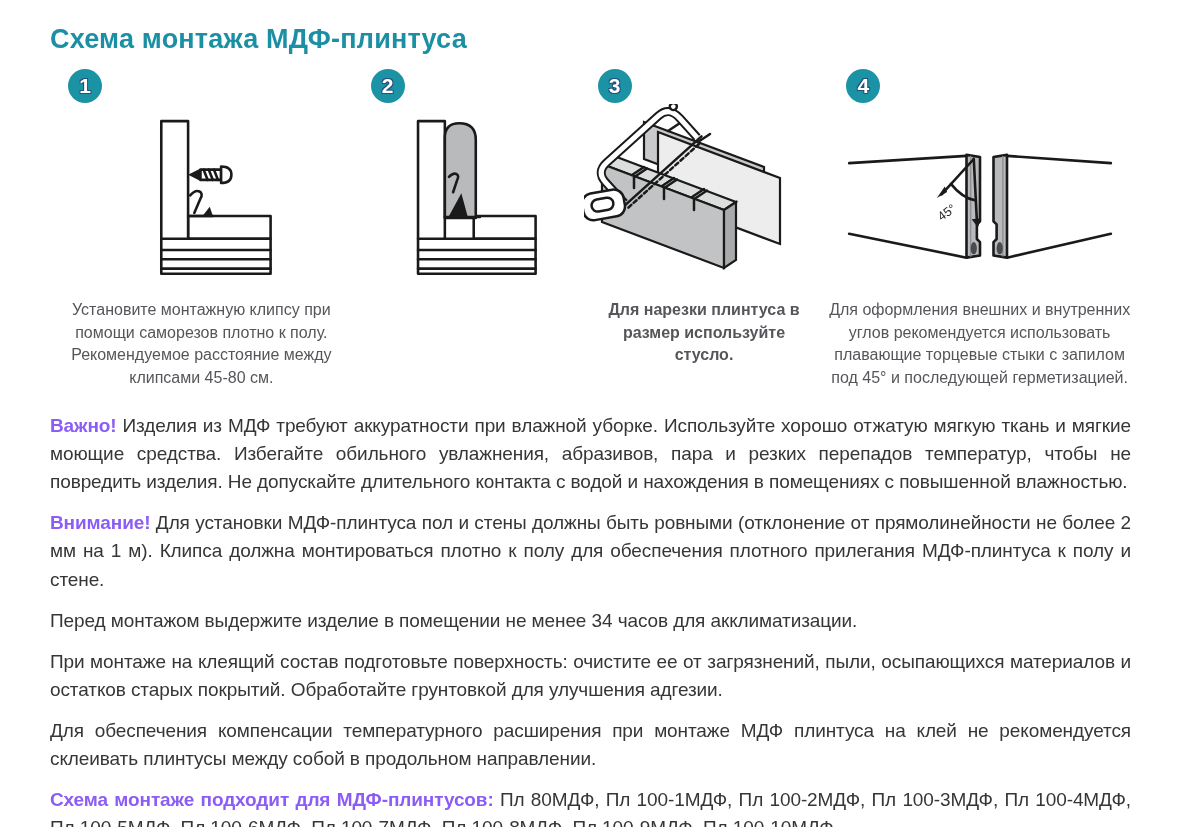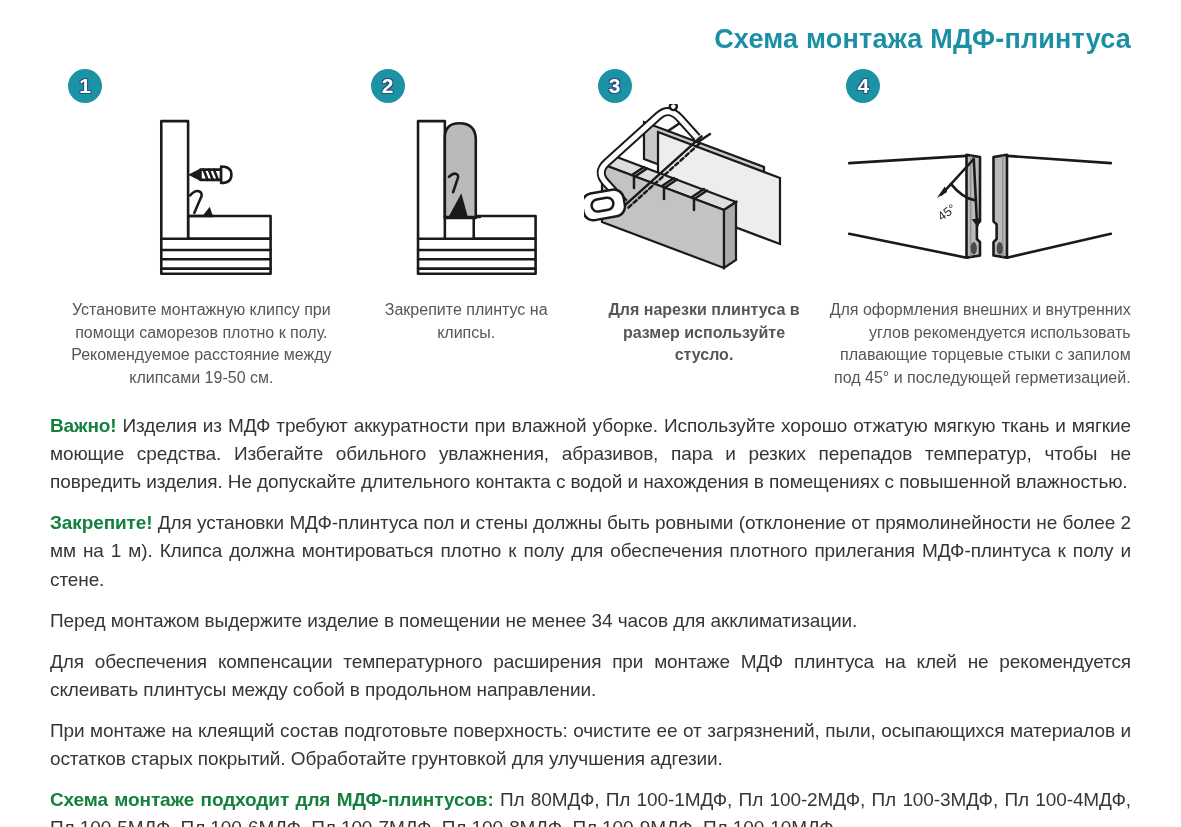--- a/index.html
+++ b/index.html
@@ -3,21 +3,21 @@
 <meta charset="utf-8">
 <style>
   html,body{margin:0;padding:0;background:#ffffff;}
   body{
     width:1181px;height:827px;overflow:hidden;
     font-family:"Liberation Sans","DejaVu Sans",sans-serif;
     color:#333333;
   }
   .page{width:1181px;height:827px;box-sizing:border-box;padding:22px 50px 10px 50px;}
   h1.title{
-    margin:2px 0 14px 0;text-align:right;
+    margin:2px 0 14px 0;text-align:left;
     font-size:27px;font-weight:bold;color:#1b8fa3;letter-spacing:.2px;
   }
   
   .steps{display:flex;align-items:flex-start;}
   .step{display:flex;flex-direction:column;}
   .step1{width:28%;} .step2{width:21%;} .step3{width:23%;} .step4{width:28%;}
   .badge{
     width:34px;height:34px;border-radius:50%;
     background:#1b93a5;color:#ffffff;
     font-size:21px;font-weight:bold;line-height:34px;text-align:center;
@@ -25,34 +25,34 @@
     margin-left:18px;flex:0 0 auto;
   }
   .illus{height:188px;display:flex;align-items:center;justify-content:center;margin-top:2px;}
   .caption{
     font-size:16px;line-height:1.42;color:#55565a;text-align:center;
     margin:6px auto 0 auto;min-height:100px;
   }
   .step1 .caption{max-width:312px;}
   .step2 .caption{max-width:185px;}
   .step3 .caption{max-width:200px;font-weight:bold;}
-  .step4 .caption{max-width:302px;text-align:right;}
+  .step4 .caption{max-width:302px;}
   
   svg .ln{fill:#ffffff;stroke:#1a1a1a;stroke-width:2.5;stroke-linejoin:round;}
   svg .st{fill:none;stroke:#1a1a1a;stroke-width:2.5;stroke-linejoin:round;stroke-linecap:round;}
   svg .fl{fill:#1a1a1a;stroke:none;}
   svg .gry{fill:#b9babc;stroke:#1a1a1a;stroke-width:2.5;stroke-linejoin:round;}
   svg text{font-family:"Liberation Sans",sans-serif;}
   
   .bodytext{margin-top:10px;}
   .bodytext p{
     margin:13px 0;font-size:19px;line-height:1.48;text-align:justify;
     color:#363636;letter-spacing:-0.1px;
   }
-  .bodytext p b{color:#15803d;}
+  .bodytext p b{color:#8b5cf6;}
 </style>
 </head>
 <body>
 
 <div class="page">
 
   <h1 class="title">Схема монтажа МДФ-плинтуса</h1>
 
   <div class="steps">
 
@@ -66,38 +66,37 @@
           <rect x="36" y="4" width="26" height="114" class="ln"></rect>
           <polygon points="62,56 74,50 74,62" class="fl"></polygon>
           <rect x="74" y="51" width="20" height="10" class="ln" stroke-width="2"></rect>
           <path d="M77 51 l4 10 M82 51 l4 10 M87 51 l4 10" class="st" stroke-width="1.4"></path>
           <path d="M94 48 c8 0 10 4 10 8 c0 4 -2 8 -10 8 Z" class="ln" stroke-width="2"></path>
           <path d="M64 76 c7 -8 14 -3 10 3 l-6 14" class="st" stroke-width="2.4"></path>
           <path d="M62 96 h24" class="st" stroke-width="3.6"></path>
           <polygon points="76,96 86,96 83,87" class="fl"></polygon>
         </svg>
       </div>
-      <div class="caption">Установите монтажную клипсу при помощи саморезов плотно к полу. Рекомендуемое расстояние между клипсами 19-50 см.</div>
+      <div class="caption">Установите монтажную клипсу при помощи саморезов плотно к полу. Рекомендуемое расстояние между клипсами 45-80 см.</div>
     </div>
 
     <div class="step step2">
       <div class="badge">2</div>
       <div class="illus">
         <svg width="155" height="165" viewBox="0 0 150 160">
           <rect x="82" y="96" width="60" height="22" class="ln"></rect>
           <rect x="28" y="118" width="114" height="34" class="ln"></rect>
           <path d="M28 129 h114 M28 138 h114 M28 147 h114" class="st" stroke-width="2"></path>
           <rect x="28" y="4" width="26" height="114" class="ln"></rect>
           <path d="M54 98 V20 Q54 6 68 6 Q84 6 84 22 V98 Z" class="gry"></path>
           <path d="M58 58 c6 -6 11 -2 8 3 l-4 12" class="st" stroke-width="2.2"></path>
           <polygon points="58,96 76,96 70,74" class="fl"></polygon>
           <path d="M54 97 h34" class="st" stroke-width="3.4"></path>
         </svg>
       </div>
-      <div class="caption">Закрепите плинтус на клипсы.</div>
     </div>
 
     <div class="step step3">
       <div class="badge">3</div>
       <div class="illus">
         <svg width="240" height="190" viewBox="0 0 240 190">
 
           <polygon points="60,18 180,63 180,100 60,55" fill="#c9cacb" stroke="#1a1a1a" stroke-width="2.2"></polygon>
           <path d="M84 27 l12 -8 M114 38 l12 -8" class="st" stroke-width="1.8"></path>
           <polygon points="74,28 196,74 196,140 74,94" fill="#ededee" stroke="#1a1a1a" stroke-width="2.2"></polygon>
@@ -148,20 +147,20 @@
           <text transform="translate(93 86) rotate(-36)" font-size="12" fill="#2a2a2a">45°</text>
         </svg>
       </div>
       <div class="caption">Для оформления внешних и внутренних углов рекомендуется использовать плавающие торцевые стыки с запилом под 45° и последующей герметизацией.</div>
     </div>
 
   </div>
 
   <div class="bodytext">
     <p><b>Важно!</b> <span>Изделия из МДФ требуют аккуратности при влажной уборке. Используйте хорошо отжатую мягкую ткань и мягкие моющие средства. Избегайте обильного увлажнения, абразивов, пара и резких перепадов температур, чтобы не повредить изделия. Не допускайте длительного контакта с водой и нахождения в помещениях с повышенной влажностью.</span></p>
-    <p><b>Закрепите!</b> <span>Для установки МДФ-плинтуса пол и стены должны быть ровными (отклонение от прямолинейности не более 2 мм на 1 м). Клипса должна монтироваться плотно к полу для обеспечения плотного прилегания МДФ-плинтуса к полу и стене.</span></p>
+    <p><b>Внимание!</b> <span>Для установки МДФ-плинтуса пол и стены должны быть ровными (отклонение от прямолинейности не более 2 мм на 1 м). Клипса должна монтироваться плотно к полу для обеспечения плотного прилегания МДФ-плинтуса к полу и стене.</span></p>
     <p><b></b><span>Перед монтажом выдержите изделие в помещении не менее 34 часов для акклиматизации.</span></p>
+    <p><b></b><span>При монтаже на клеящий состав подготовьте поверхность: очистите ее от загрязнений, пыли, осыпающихся материалов и остатков старых покрытий. Обработайте грунтовкой для улучшения адгезии.</span></p>
     <p><b></b><span>Для обеспечения компенсации температурного расширения при монтаже МДФ плинтуса на клей не рекомендуется склеивать плинтусы между собой в продольном направлении.</span></p>
-    <p><b></b><span>При монтаже на клеящий состав подготовьте поверхность: очистите ее от загрязнений, пыли, осыпающихся материалов и остатков старых покрытий. Обработайте грунтовкой для улучшения адгезии.</span></p>
     <p><b>Схема монтаже подходит для МДФ-плинтусов:</b> <span>Пл 80МДФ, Пл 100-1МДФ, Пл 100-2МДФ, Пл 100-3МДФ, Пл 100-4МДФ, Пл 100-5МДФ, Пл 100-6МДФ, Пл 100-7МДФ, Пл 100-8МДФ, Пл 100-9МДФ, Пл 100-10МДФ</span></p>
   </div>
 
 </div>
 
 </body></html>

